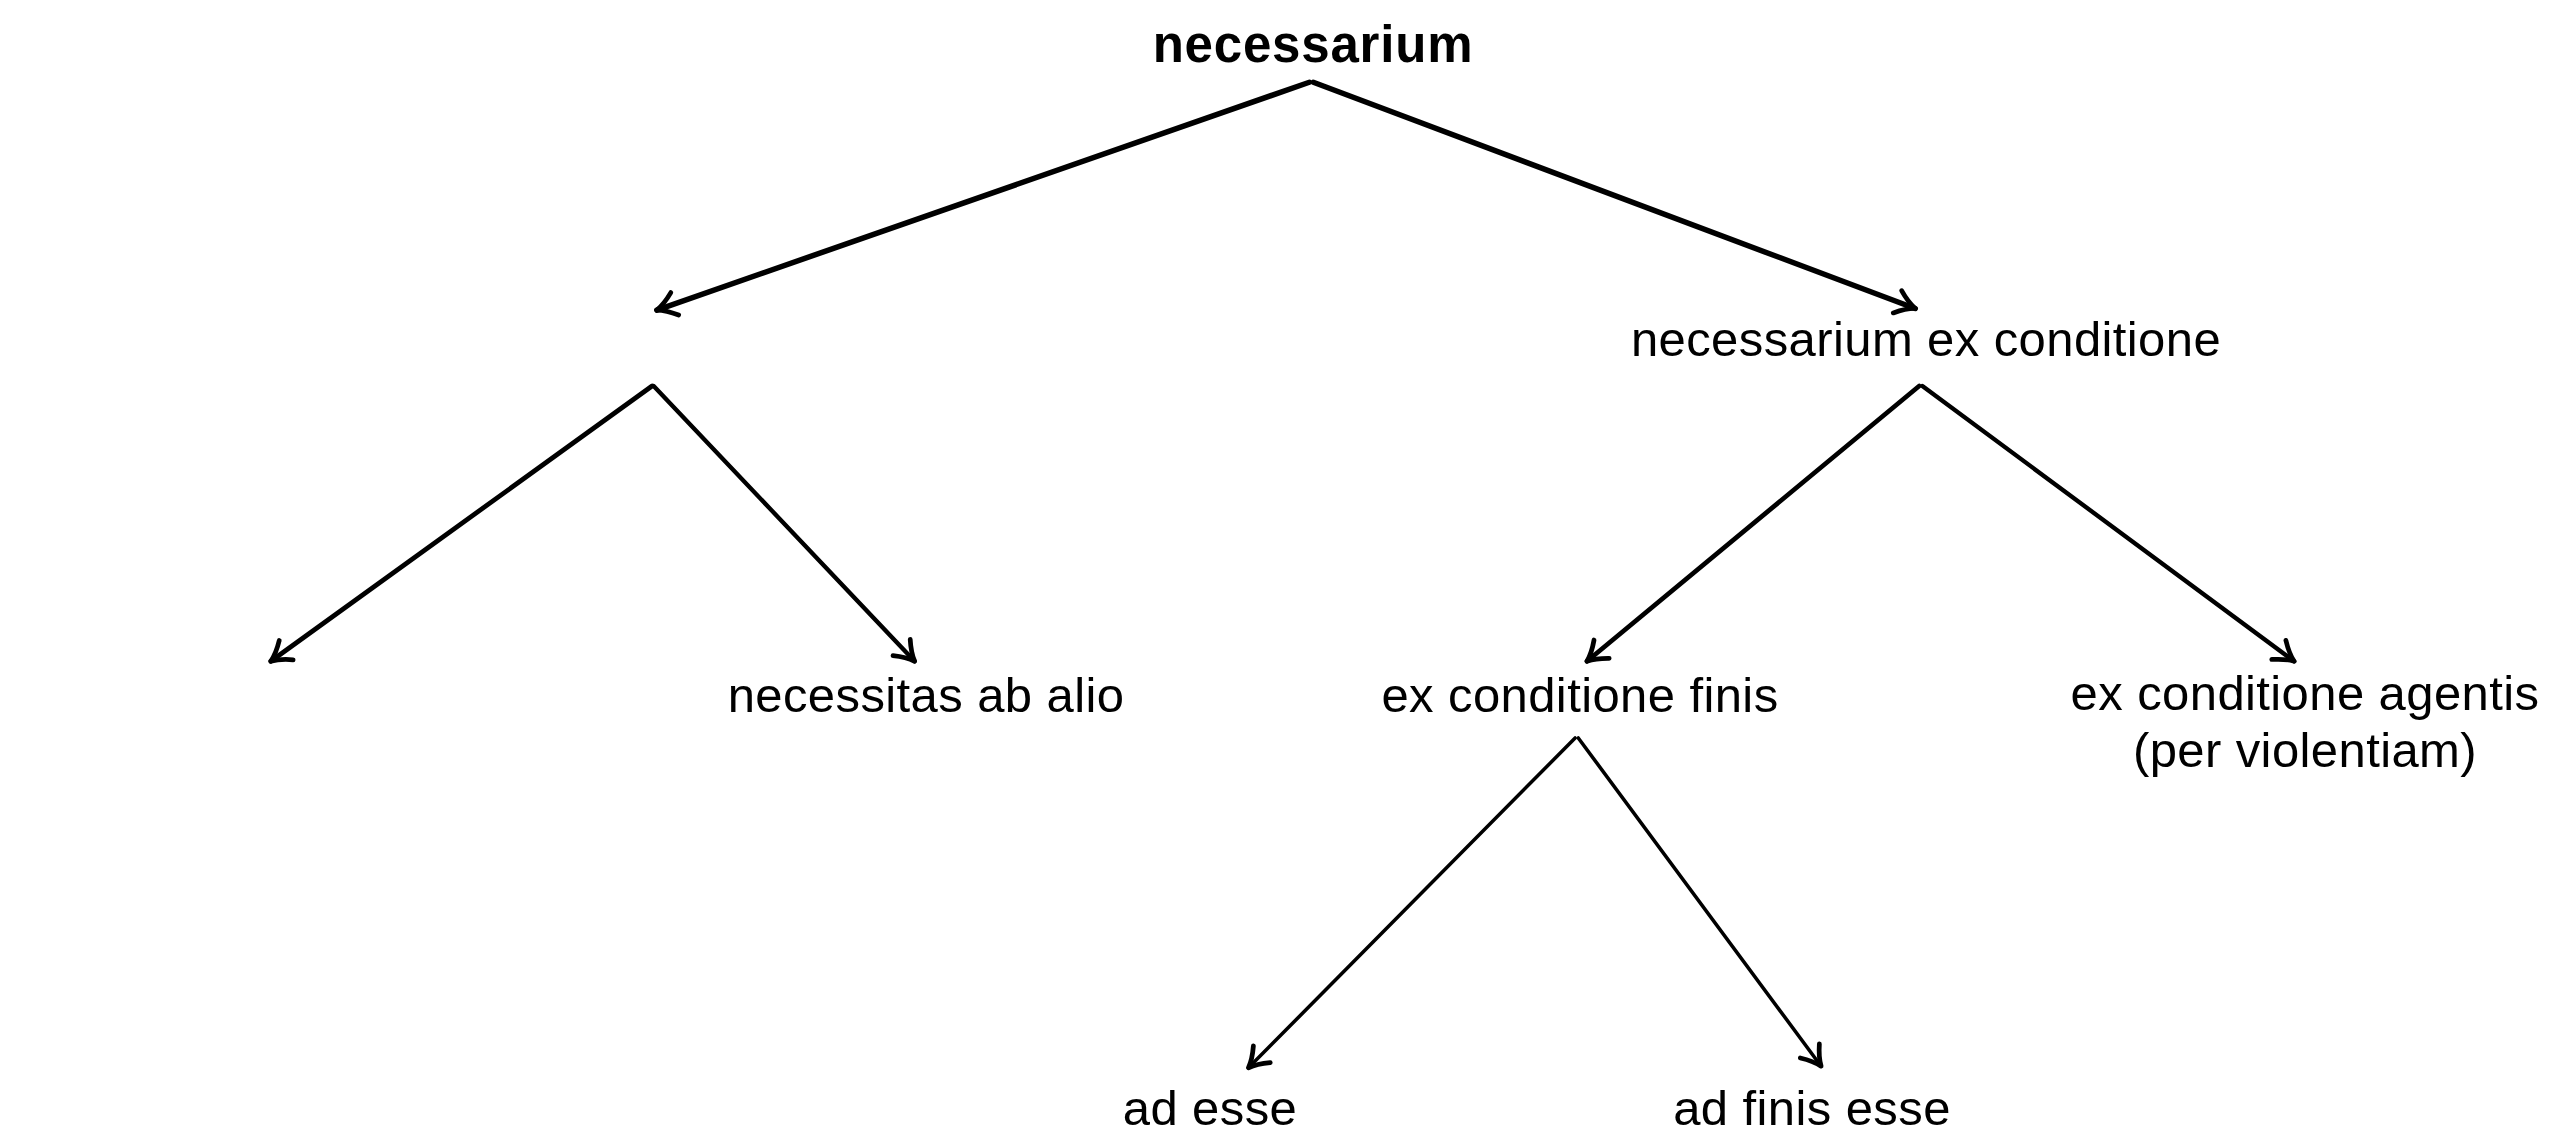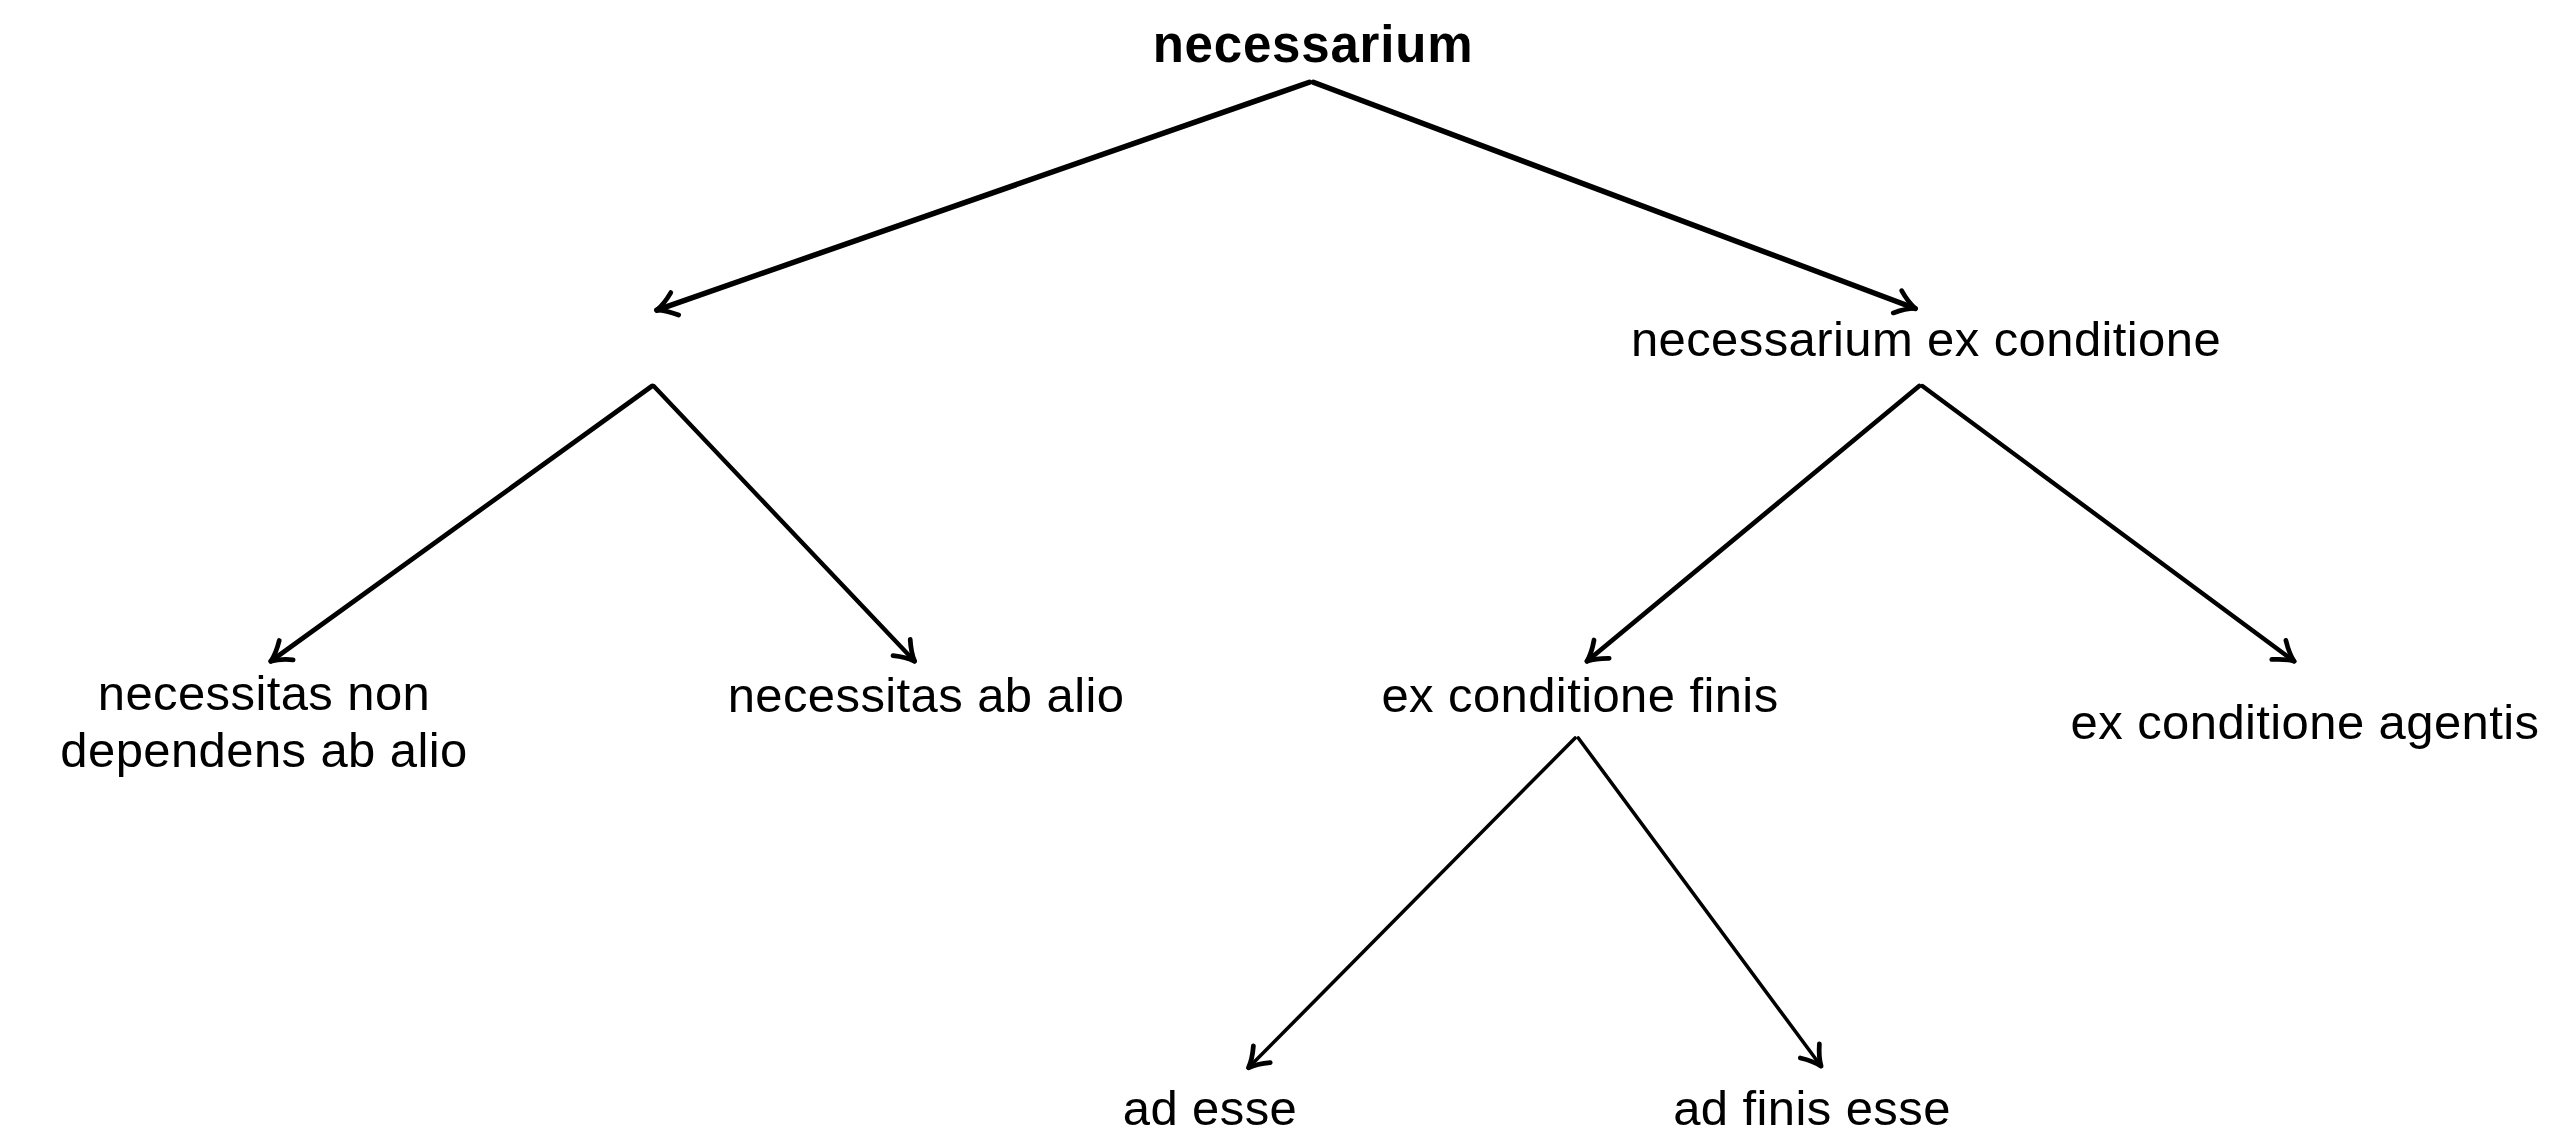--- a/index.html
+++ b/index.html
@@ -61,32 +61,29 @@
         <line x1="1995" y1="933" x2="2302" y2="1348" stroke="#000000" stroke-width="4.5" stroke-linecap="round" marker-end="url(#arrowhead)"></line>
       </g>
   </svg>
 
 <div class="node bold" style="left: 1313px; top: 44px;">
       <div>necessarium</div>
     </div>
     <div class="node" style="left: 1926px; top: 339px;">
       <div>necessarium ex conditione</div>
     </div>
-    <div class="node" style="left: 264px; top: 722px;">
-      <div>necessitas non</div>
-      <div>dependens ab alio</div>
-    </div>
     <div class="node" style="left: 1580px; top: 695px;">
       <div>ex conditione finis</div>
     </div>
     <div class="node" style="left: 926px; top: 695px;">
       <div>necessitas ab alio</div>
     </div>
     <div class="node" style="left: 2305px; top: 722px;">
       <div>ex conditione agentis</div>
+      <div>(per violentiam)</div>
     </div>
     <div class="node" style="left: 1210px; top: 1108px;">
       <div>ad esse</div>
     </div>
     <div class="node" style="left: 1812px; top: 1108px;">
       <div>ad finis esse</div>
     </div>
   </div>
 
 

